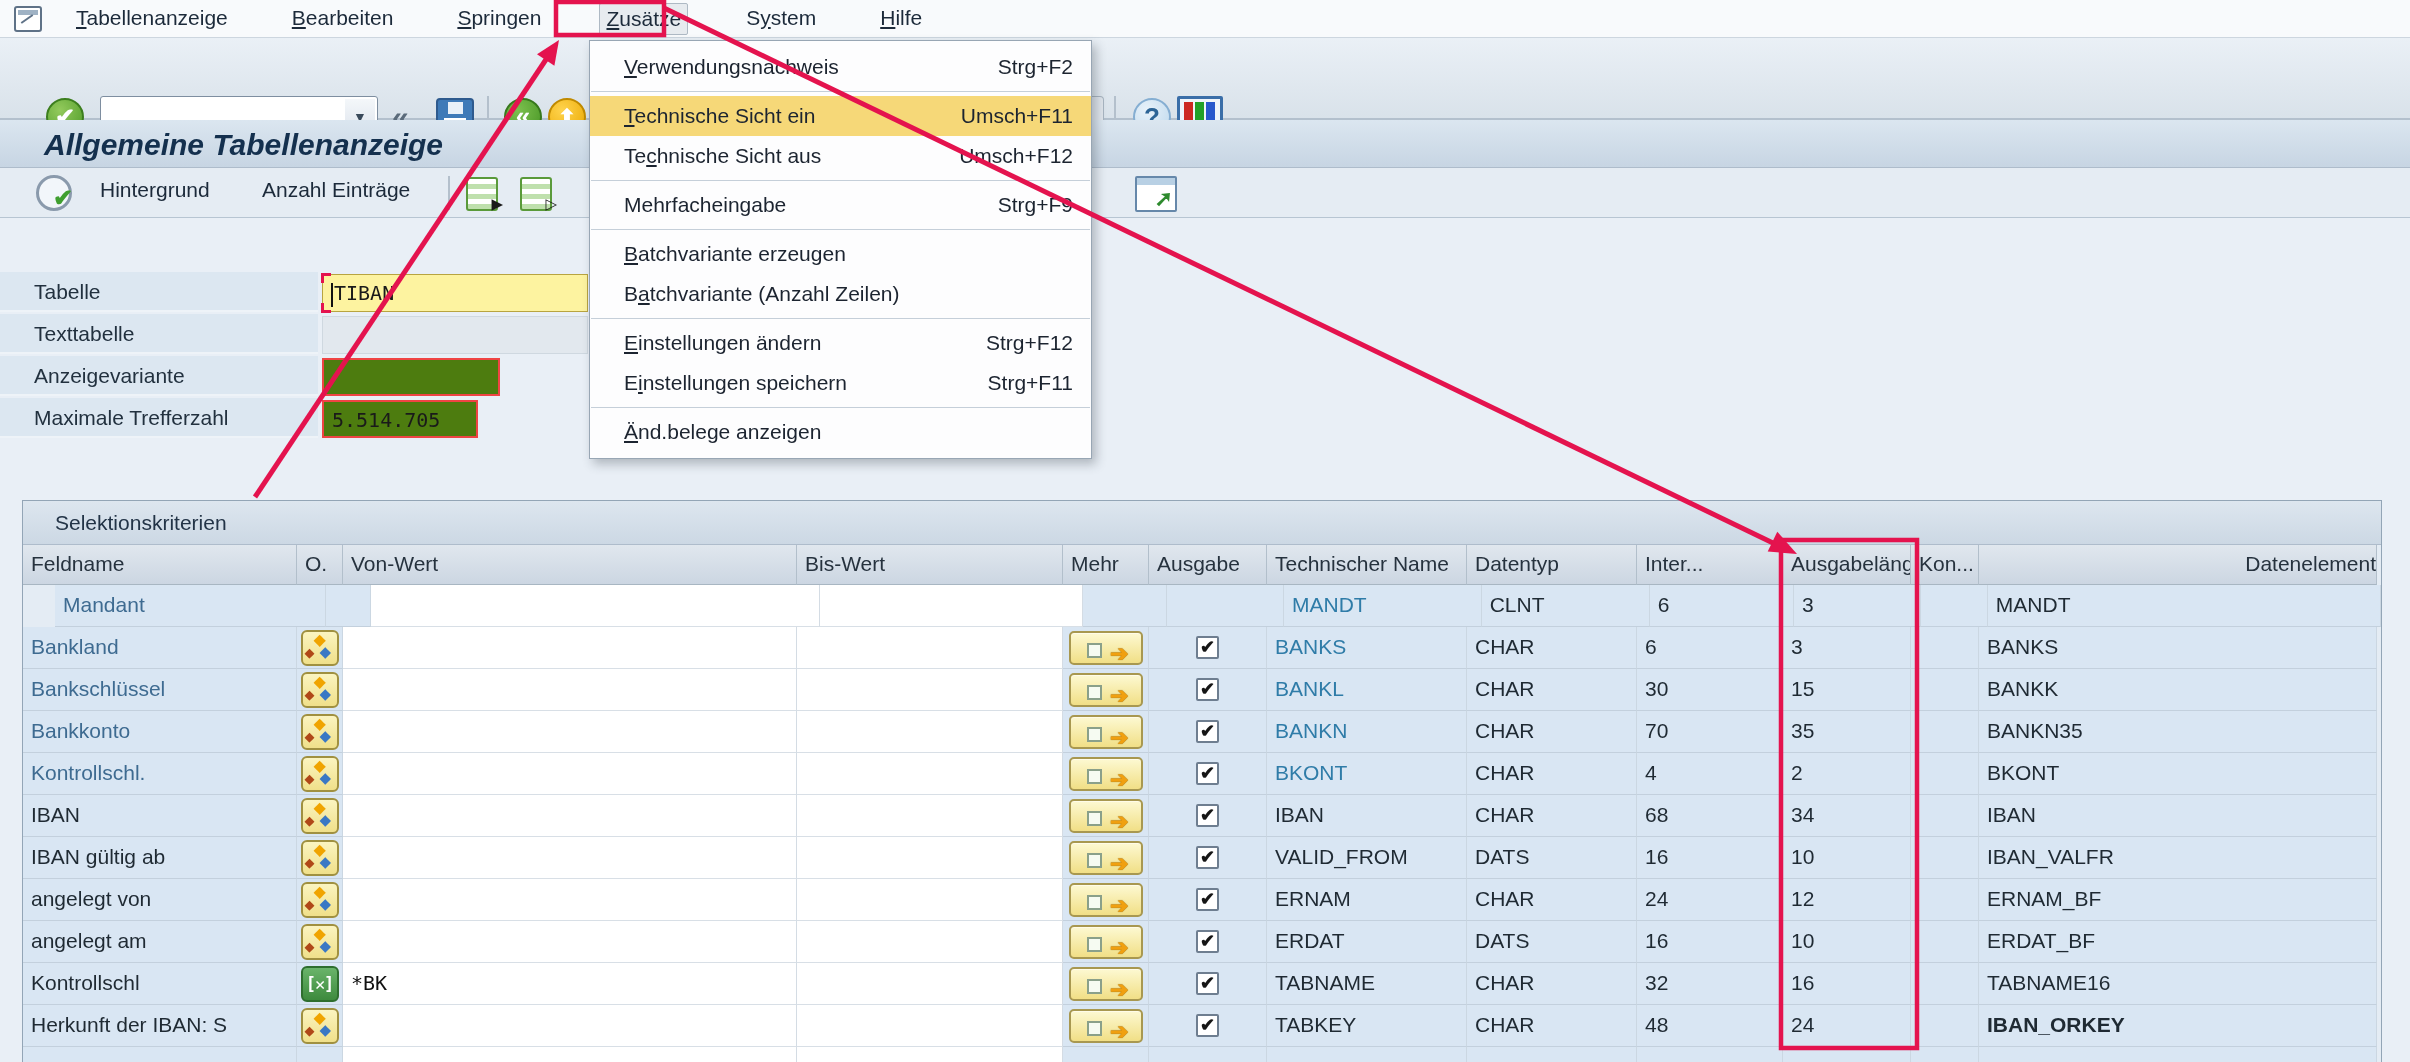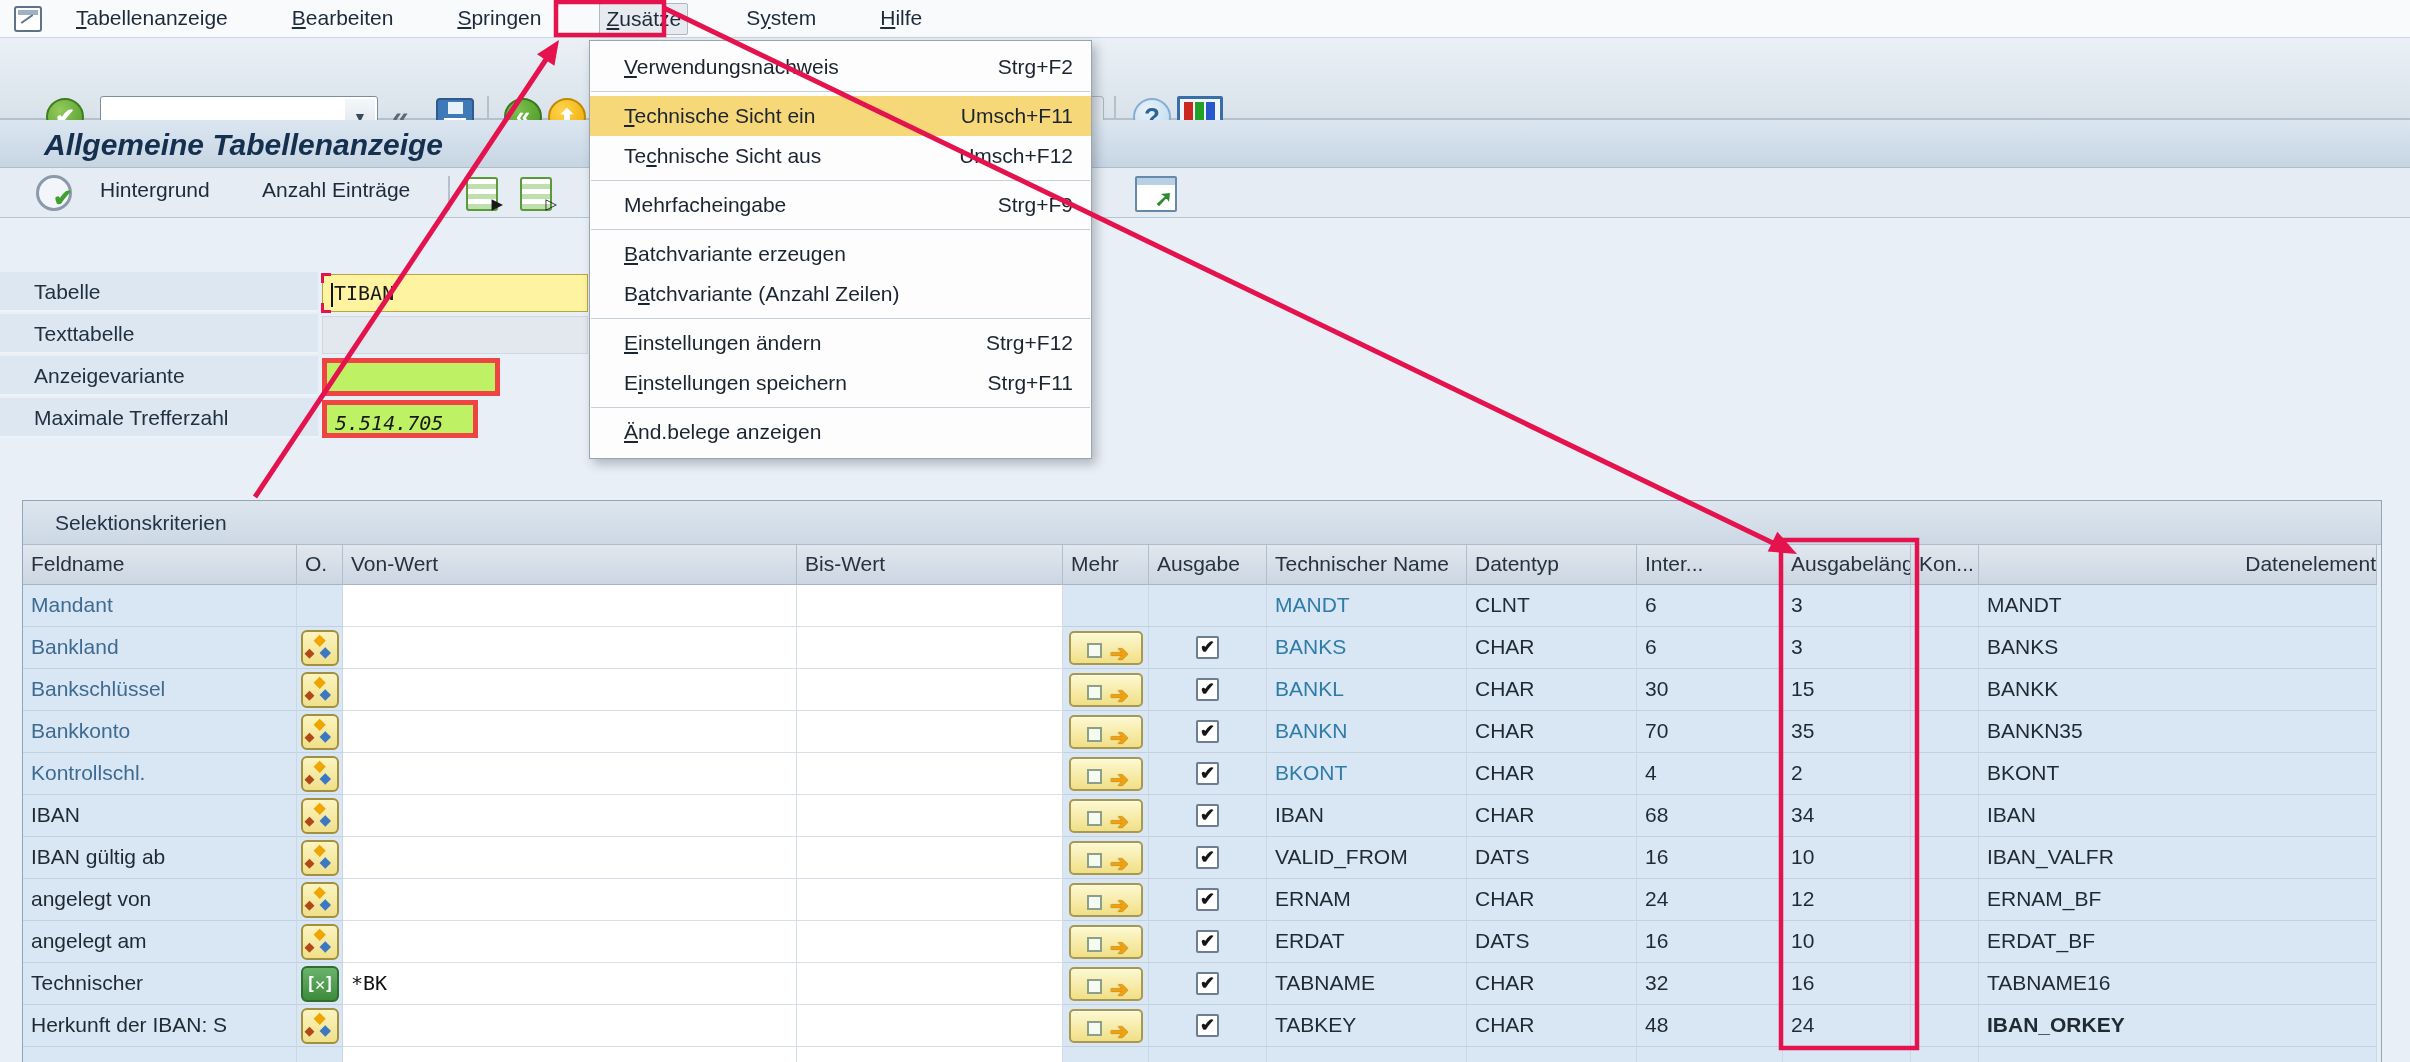--- a/index.html
+++ b/index.html
@@ -55,21 +55,21 @@
   #i-winarrow:before{content:"";position:absolute;left:0;top:0;width:100%;height:7px;background:#b8d0e4;}
   #i-winarrow span{position:absolute;right:2px;bottom:-2px;color:#2e8a2e;font-weight:bold;font-size:22px;}
 
   
   #formarea{position:absolute;left:0;top:272px;width:2410px;}
   .form-row{position:relative;height:42px;}
   .form-row .flabel{position:absolute;left:0;top:0;width:318px;height:40px;background:#dce7f1;border-bottom:2px solid #eef3f8;font-size:21px;color:#22313f;line-height:40px;padding-left:34px;}
   .fld{position:absolute;left:322px;top:2px;height:38px;font-family:"DejaVu Sans Mono",monospace;font-size:20px;line-height:36px;padding-left:8px;color:#1a1a1a;}
   .fld.yellow{width:266px;background:#fdf3a0;border:1px solid #b8a440;}
   .fld.disabled{width:266px;background:#e2e8ee;border:1px solid #cfd8e0;}
-  .fld.input{background:#bef264;border:5px solid #ef4444;font-style:italic;}
+  .fld.input{background:#4d7c0f;border:2px solid #ef4444;}
   .form-row:nth-child(3) .fld{width:178px;}
   .form-row:nth-child(4) .fld{width:156px;}
   .caret{display:inline-block;width:2px;height:24px;background:#111;vertical-align:middle;margin-right:1px;}
   .ck{position:absolute;width:10px;height:10px;}
   .ck1{left:-2px;top:-2px;border-left:3px solid #e4134e;border-top:3px solid #e4134e;}
   .ck2{left:-2px;bottom:-2px;border-left:3px solid #e4134e;border-bottom:3px solid #e4134e;}
 
   
   #selpanel{position:absolute;left:22px;top:500px;width:2360px;height:600px;border:1px solid #93a5b6;background:#e4ecf4;}
   #banner{height:44px;background:linear-gradient(#dde6ef,#ccd8e4);border-bottom:1px solid #aebccb;font-size:21px;color:#233447;line-height:44px;padding-left:32px;}
@@ -195,21 +195,21 @@
           <div class="th" style="width: 86px;">Mehr</div>
           <div class="th" style="width: 118px;">Ausgabe</div>
           <div class="th" style="width: 200px;">Technischer Name</div>
           <div class="th" style="width: 170px;">Datentyp</div>
           <div class="th" style="width: 146px;">Inter...</div>
           <div class="th" style="width: 128px;">Ausgabelänge</div>
           <div class="th" style="width: 68px;">Kon...</div>
           <div class="th" style="width: 398px; text-align: right;">Datenelement</div>
         </div>
         <div class="trow">
-          <div class="td lbl keyblue" style="width: 274px;">Mandant</div>
+          <div class="td lbl keyblue" style="width: 274px; margin-left: 32px;">Mandant</div>
           <div class="td lbl center" style="width: 46px;"></div>
           <div class="td white" style="width: 454px;"></div>
           <div class="td white" style="width: 266px;"></div>
           <div class="td lbl center" style="width: 86px;"></div>
           <div class="td lbl center" style="width: 118px;"></div>
           <div class="td lbl techkey" style="width: 200px;">MANDT</div>
           <div class="td lbl" style="width: 170px;">CLNT</div>
           <div class="td lbl" style="width: 146px;">6</div>
           <div class="td lbl" style="width: 128px;">3</div>
           <div class="td lbl" style="width: 68px;"></div>
@@ -425,21 +425,21 @@
             <div class="cb">✔</div>
           </div>
           <div class="td lbl" style="width: 200px;">ERDAT</div>
           <div class="td lbl" style="width: 170px;">DATS</div>
           <div class="td lbl" style="width: 146px;">16</div>
           <div class="td lbl" style="width: 128px;">10</div>
           <div class="td lbl" style="width: 68px;"></div>
           <div class="td lbl" style="width: 398px;">ERDAT_BF</div>
         </div>
         <div class="trow">
-          <div class="td lbl" style="width: 274px;">Technischer</div>
+          <div class="td lbl" style="width: 274px;">Kontrollschl</div>
           <div class="td lbl center" style="width: 46px;">
             <div class="xicon">[✕]</div>
           </div>
           <div class="td white" style="width: 454px;">*BK</div>
           <div class="td white" style="width: 266px;"></div>
           <div class="td lbl center" style="width: 86px;">
             <div class="mehrbtn">
               <span class="pg"></span>
               <span class="ar">➔</span>
             </div>

